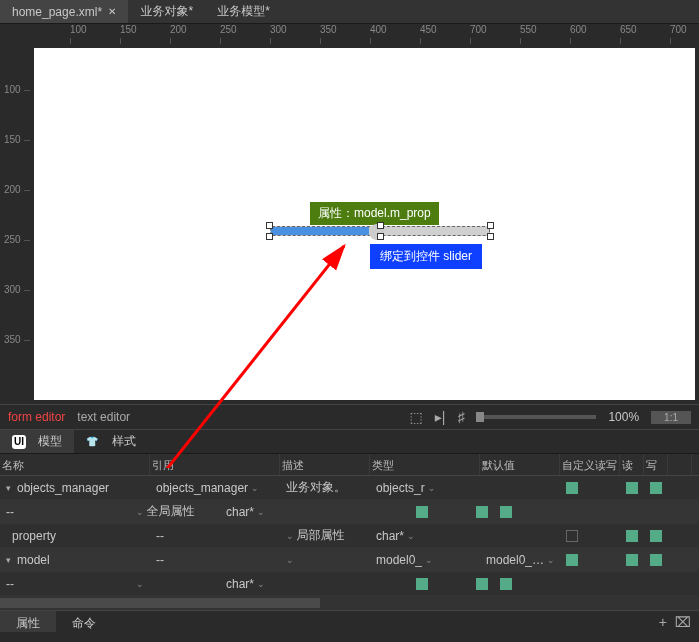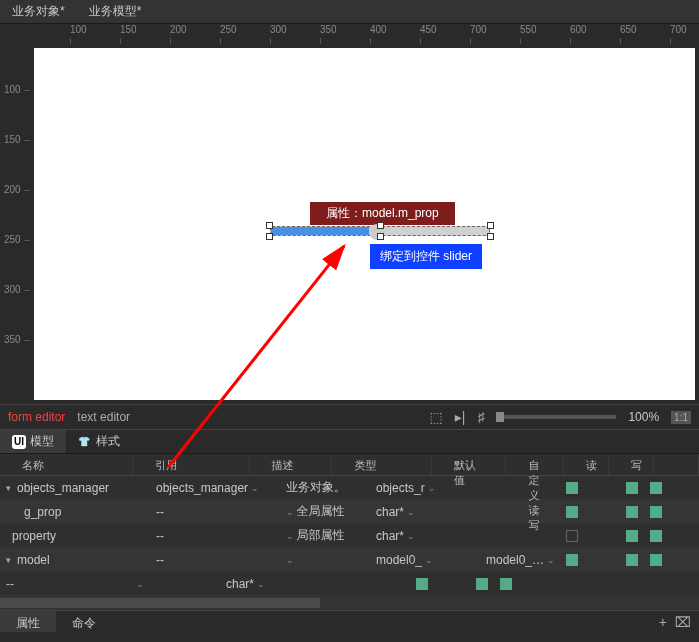--- a/index.html
+++ b/index.html
@@ -10,39 +10,39 @@
 .tab .x{font-size:10px;cursor:pointer}
 .ruler-h{height:20px;background:#2a2a2a;display:flex;position:relative;margin-left:30px}
 .ruler-h .tick{position:absolute;top:0;font-size:10px;color:#888}
 .ruler-h .tick::before{content:"";position:absolute;left:0;top:14px;width:1px;height:6px;background:#555}
 .workspace{display:flex;height:360px}
 .ruler-v{width:30px;background:#2a2a2a;position:relative}
 .ruler-v .tick{position:absolute;left:4px;font-size:10px;color:#888}
 .ruler-v .tick::after{content:"";position:absolute;left:20px;top:6px;width:6px;height:1px;background:#555}
 .canvas{flex:1;background:#fff;position:relative;margin:4px}
 .slider-widget{position:absolute;left:236px;top:178px;width:220px}
-.tooltip1{background:#7f1d1d;color:#fff;padding:3px 16px;font-size:12px;position:absolute;top:-24px;left:40px;white-space:nowrap}
+.tooltip1{background:#4d7c0f;color:#fff;padding:3px 8px;font-size:12px;position:absolute;top:-24px;left:40px;white-space:nowrap}
 .slider-track{height:10px;background:#d0d0d0;border-radius:2px;position:relative;border:1px dashed #666}
 .slider-fill{height:100%;width:45%;background:#4a90e2}
 .slider-thumb{position:absolute;left:45%;top:-3px;width:16px;height:16px;background:#ccc;border-radius:50%}
 .handle{position:absolute;width:7px;height:7px;border:1px solid #333;background:#fff}
 .tooltip2{background:#1040ff;color:#fff;padding:4px 10px;position:absolute;top:18px;left:100px;white-space:nowrap}
 .arrow{position:absolute;pointer-events:none}
 .bot-bar{display:flex;align-items:center;height:26px;background:#2a2a2a;border-top:1px solid #444;border-bottom:1px solid #444;padding:0 8px;gap:12px}
 .bot-bar .btn{cursor:pointer;color:#aaa}
 .bot-bar .btn.active{color:#ef4444}
 .spacer{flex:1}
 .zoom-slider{width:120px;height:4px;background:#555;position:relative}
 .zoom-slider .zthumb{position:absolute;left:0;top:-3px;width:8px;height:10px;background:#888}
 .panel-tabs{display:flex;height:24px;background:#2a2a2a;border-bottom:1px solid #1a1a1a}
-.ptab{padding:4px 12px;display:flex;align-items:center;gap:4px;cursor:pointer}
+.ptab{padding:4px 12px;display:flex;align-items:center;gap:12px;cursor:pointer}
 .ptab.active{background:#3a3a3a}
 .ptab .ico{width:14px;height:14px;display:inline-flex;align-items:center;justify-content:center;font-size:10px}
 .grid-head{display:flex;height:22px;background:#2e2e2e;border-bottom:1px solid #444}
-.gh{padding:4px 22px;color:#bbb;font-size:11px;border-right:1px solid #3a3a3a}
+.gh{padding:4px 2px;color:#bbb;font-size:11px;border-right:1px solid #3a3a3a}
 .grid-row{display:flex;height:24px;align-items:center;border-bottom:1px solid #333}
 .grid-row:nth-child(odd){background:#2f2f2f}
 .grid-row:nth-child(even){background:#353535}
 .gc{padding:0 6px;font-size:11px;color:#ccc;overflow:hidden;white-space:nowrap;display:flex;align-items:center;gap:3px}
 .tree-toggle{display:inline-block;width:8px;color:#aaa;cursor:pointer;font-size:9px}
 .dd{font-size:9px;color:#888;cursor:pointer}
 .chk{width:12px;height:12px;border:1px solid #666;display:inline-block;cursor:pointer}
 .chk.on{background:#5a8;border-color:#5a8}
 .c1{width:150px}.c2{width:130px}.c3{width:90px}.c4{width:110px}.c5{width:80px}.c6{width:60px}.c7{width:24px}.c8{width:24px}.c9{width:24px}
 .scroll-h{height:14px;background:#333;position:relative}
@@ -50,20 +50,24 @@
 .footer{display:flex;height:22px;background:#2a2a2a;border-top:1px solid #444}
 .ftab{padding:4px 16px;cursor:pointer}
 .ftab.active{background:#3a3a3a}
 .footer .ricons{margin-left:auto;display:flex;gap:8px;padding:4px 8px;align-items:center}
 .ico-btn{cursor:pointer;color:#aaa;font-size:14px}
 </style>
 </head>
 <body>
 
 <div class="tabs">
+  <div class="tab active">
+    <span>home_page.xml*</span>
+    <span class="x">✕</span>
+  </div>
   <div class="tab">
     <span>业务对象*</span>
   </div>
   <div class="tab">
     <span>业务模型*</span>
   </div>
 </div>
 
 <div class="ruler-h">
   <span class="tick" style="left:40px">100</span>
@@ -120,21 +124,21 @@
   <span class="btn active">form editor</span>
   <span class="btn">text editor</span>
   <div class="spacer"></div>
   <span class="ico-btn">⬚</span>
   <span class="ico-btn">▸|</span>
   <span class="ico-btn">♯</span>
   <div class="zoom-slider">
       <div class="zthumb"></div>
     </div>
   <span>100%</span>
-  <span class="ico-btn" style="background:#555;padding:1px 3px;font-size:10px">1:1</span>
+  <span class="ico-btn" style="background:#555;padding:1px 13px;font-size:10px">1:1</span>
 </div>
 
 <div class="panel-tabs">
   <div class="ptab active">
     <span class="ico" style="background:#fff;color:#000;border-radius:3px;font-weight:bold">UI</span>
     <span>模型</span>
   </div>
   <div class="ptab">
     <span class="ico">👕</span>
     <span>样式</span>
@@ -178,23 +182,20 @@
       </div>
     <div class="gc c7">
         <span class="chk on"></span>
       </div>
     <div class="gc c8">
         <span class="chk on"></span>
       </div>
     <div class="gc c9"></div>
   </div>
   <div class="grid-row">
-    <div class="gc c1" style="padding-left:24px">
-        <span>g_prop</span>
-      </div>
     <div class="gc c2">
         <span>--</span>
       </div>
     <div class="gc c3">
         <span class="dd">⌄</span>
         <span>全局属性</span>
       </div>
     <div class="gc c4">
         <span>char*</span>
         <span class="dd">⌄</span>

